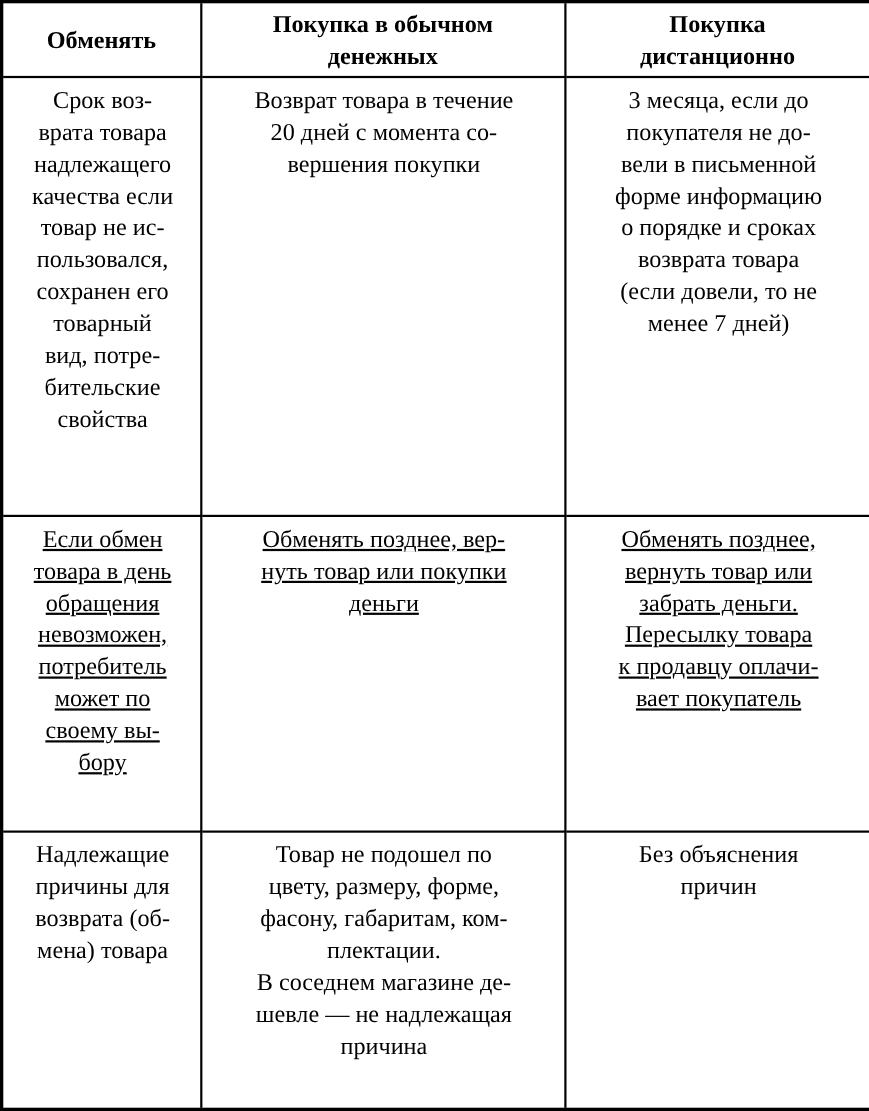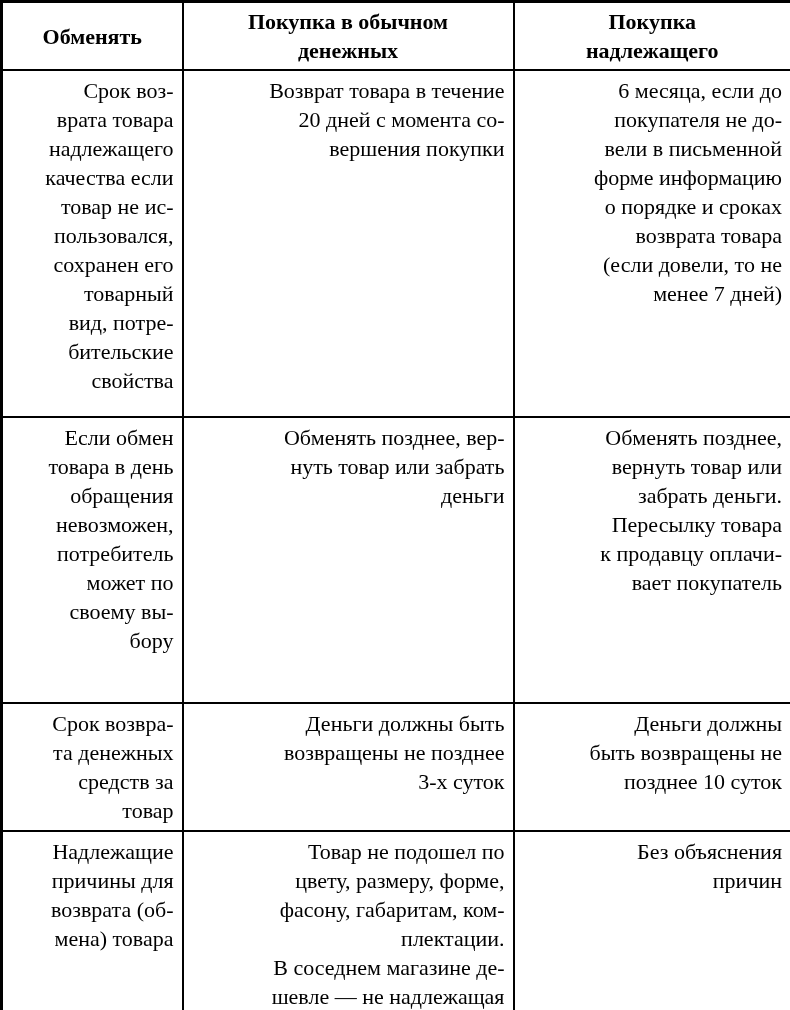--- a/index.html
+++ b/index.html
@@ -31,103 +31,91 @@
     overflow: hidden;
   }
   table.cmp th {
     font-weight: bold;
     text-align: center;
     vertical-align: middle;
     padding: 4px 6px;
   }
   table.cmp td {
     font-weight: normal;
-    text-align: right;
+    text-align: center;
     vertical-align: top;
     padding: 5px 8px 5px 10px;
   }
   tr.hdr      { height: 68px; }
   tr.r0       { height: 347px; }
-  tr.r1       { height: 286px; }
+  tr.r1       { height: 250px; text-decoration: underline; }
   tr.r2       { height: 125px; }
   tr.r3       { height: 220px; }
 </style>
 </head>
 <body>
 
 <table class="cmp">
   <colgroup>
     <col style="width:181px">
     <col style="width:331px">
     <col style="width:278px">
   </colgroup>
   <thead>
     <tr class="hdr">
       <th>Обменять</th>
       <th>Покупка в обычном
 денежных</th>
       <th>Покупка
-надлежащего</th>
+дистанционно</th>
     </tr>
   </thead>
   <tbody>
     <tr class="r0">
       <td>Срок воз-
 врата товара
 надлежащего
 качества если
 товар не ис-
 пользовался,
 сохранен его
 товарный
 вид, потре-
 бительские
 свойства</td>
       <td>Возврат товара в течение
 20 дней с момента со-
 вершения покупки</td>
-      <td>6 месяца, если до
+      <td>3 месяца, если до
 покупателя не до-
 вели в письменной
 форме информацию
 о порядке и сроках
 возврата товара
 (если довели, то не
 менее 7 дней)</td>
     </tr>
     <tr class="r1">
       <td>Если обмен
 товара в день
 обращения
 невозможен,
 потребитель
 может по
 своему вы-
 бору</td>
       <td>Обменять позднее, вер-
-нуть товар или забрать
+нуть товар или покупки
 деньги</td>
       <td>Обменять позднее,
 вернуть товар или
 забрать деньги.
 Пересылку товара
 к продавцу оплачи-
 вает покупатель</td>
-    </tr>
-    <tr class="r2">
-      <td>Срок возвра-
-та денежных
-средств за
-товар</td>
-      <td>Деньги должны быть
-возвращены не позднее
-3-х суток</td>
-      <td>Деньги должны
-быть возвращены не
-позднее 10 суток</td>
     </tr>
     <tr class="r3">
       <td>Надлежащие
 причины для
 возврата (об-
 мена) товара</td>
       <td>Товар не подошел по
 цвету, размеру, форме,
 фасону, габаритам, ком-
 плектации.

